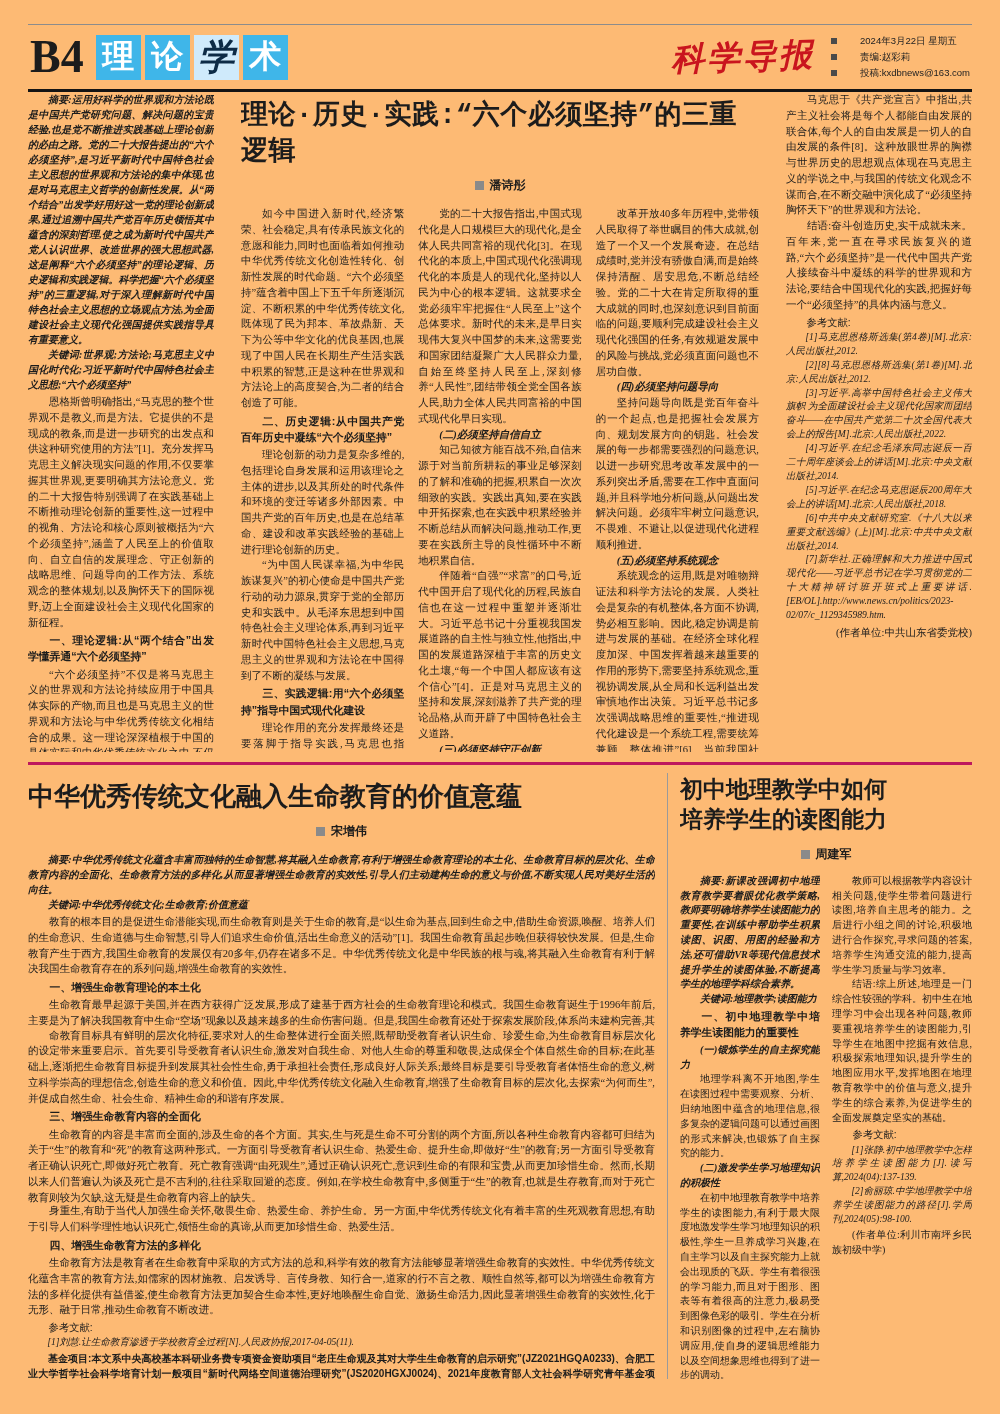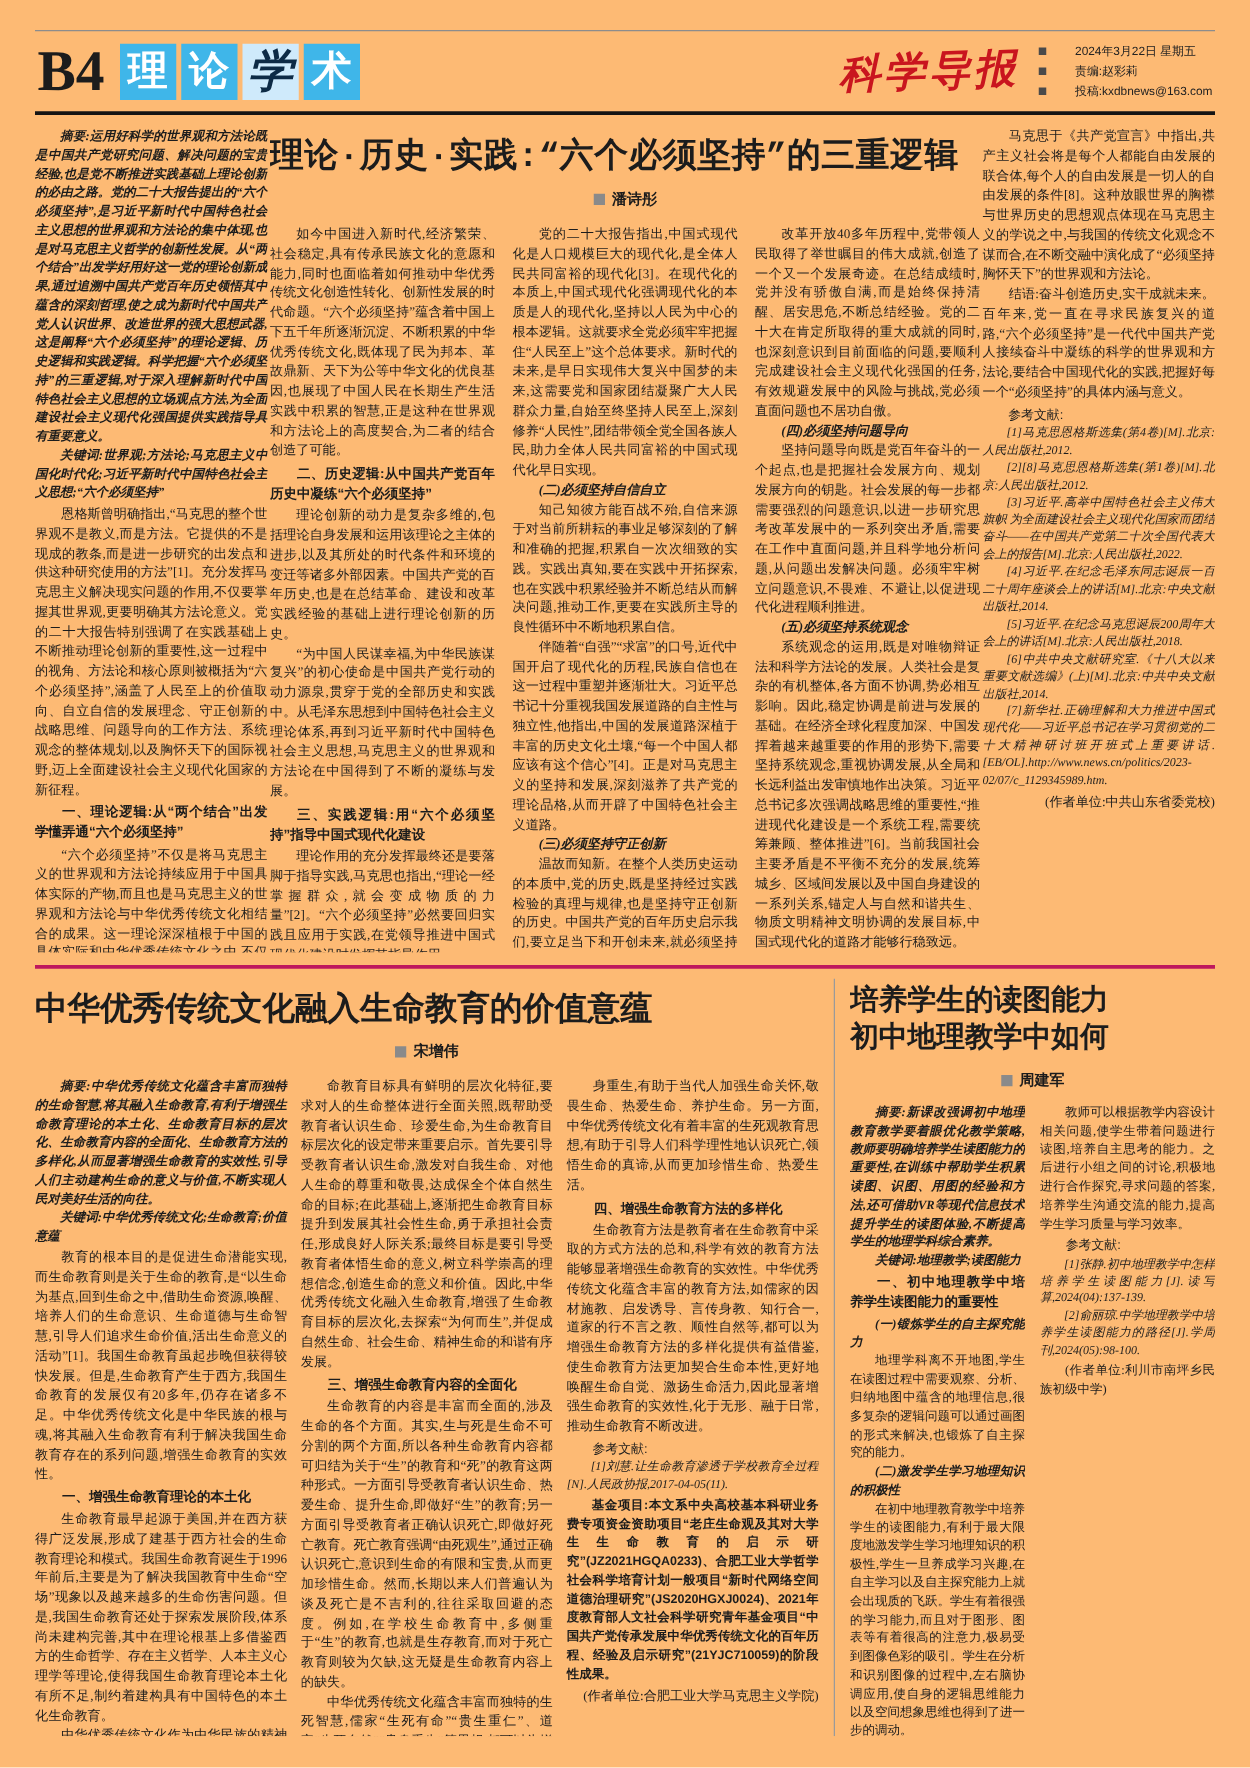--- a/index.html
+++ b/index.html
@@ -33,38 +33,38 @@
   .blk.abstract{font-style:italic;font-weight:bold;font-size:10px;text-indent:2em;}
   .blk.kw{font-style:italic;font-weight:bold;font-size:10px;text-indent:2em;margin-bottom:2px;}
   .blk.refs-label{font-weight:normal;font-family:"Liberation Sans",sans-serif;
                   font-size:10.3px;text-indent:2em;margin-top:2px;}
   .blk.ref{font-style:italic;font-size:9.6px;line-height:1.45;text-indent:2em;}
   .blk.fund{font-weight:bold;font-family:"Liberation Sans",sans-serif;font-size:10px;
             text-indent:2em;margin-top:2px;}
   .blk.author{text-align:right;margin-top:3px;}
   .blk.author-indent{text-indent:2em;margin-top:2px;}
   
-  .top-article{margin-top:10px;height:660px;display:grid;
-               grid-template-columns:186px 1fr 186px;column-gap:2px;overflow:hidden;}
+  .top-article{height:660px;display:grid;
+               grid-template-columns:186px 1fr 186px;column-gap:27px;overflow:hidden;}
   .mid{display:flex;flex-direction:column;overflow:hidden;}
   .head{font-weight:bold;text-align:left;font-family:Liberation Mono, monospace;margin:0;}
   .top-article .head{font-size:27px;letter-spacing:0.5px;margin-top:4px;}
   .byline{display:flex;justify-content:center;align-items:center;gap:6px;
           font-size:12px;font-weight:bold;font-family:"Liberation Sans",sans-serif;
           margin:9px 0 10px;text-align:center;}
   .bsq{width:9px;height:9px;background:#8a8a8a;display:inline-block;flex:0 0 auto;}
   .mid-cols{flex:1;display:grid;grid-template-columns:repeat(3,1fr);column-gap:14px;
             overflow:hidden;margin-top:2px;}
   
   .bottom{border-top:3px solid #be185d;margin-top:10px;padding-top:8px;height:606px;
           display:grid;grid-template-columns:1fr 1px 292px;column-gap:12px;overflow:hidden;}
   .vdivider{background:#9a9a9a;width:1px;height:100%;}
   .article-life{display:flex;flex-direction:column;overflow:hidden;}
   .article-life .head{font-size:26px;margin-top:6px;}
-  .life-cols{flex:1;display:grid;grid-template-columns:repeat(3,1fr);column-gap:11px;
+  .life-cols{flex:1;display:grid;grid-template-columns:repeat(1,1fr);column-gap:11px;
              overflow:hidden;margin-top:2px;}
   .article-geo{display:flex;flex-direction:column;overflow:hidden;}
   .article-geo .head{font-size:23px;line-height:1.3;margin-top:4px;}
   .geo-cols{flex:1;display:grid;grid-template-columns:repeat(2,1fr);column-gap:12px;
             overflow:hidden;margin-top:1px;}
   .article-geo .col{font-size:10px;line-height:1.48;}
 </style>
 </head>
 <body>
 
@@ -183,39 +183,40 @@
             <div class="blk refs-label">参考文献:</div>
             <div class="blk ref">[1]刘慧.让生命教育渗透于学校教育全过程[N].人民政协报,2017-04-05(11).</div>
             <div class="blk fund">基金项目:本文系中央高校基本科研业务费专项资金资助项目“老庄生命观及其对大学生生命教育的启示研究”(JZ2021HGQA0233)、合肥工业大学哲学社会科学培育计划一般项目“新时代网络空间道德治理研究”(JS2020HGXJ0024)、2021年度教育部人文社会科学研究青年基金项目“中国共产党传承发展中华优秀传统文化的百年历程、经验及启示研究”(21YJC710059)的阶段性成果。</div>
             <div class="blk author">(作者单位:合肥工业大学马克思主义学院)</div>
           </div>
       </div>
     </div>
     <div class="vdivider"></div>
     <div class="article-geo">
       <h1 class="head">
+        <div>初中地理教学中如何</div>
         <div>培养学生的读图能力</div>
-        <div>初中地理教学中如何</div>
       </h1>
       <div class="byline">
         <span class="bsq"></span>
         <span>周建军</span>
       </div>
       <div class="geo-cols">
         <div class="col">
             <div class="blk abstract">摘要:新课改强调初中地理教育教学要着眼优化教学策略,教师要明确培养学生读图能力的重要性,在训练中帮助学生积累读图、识图、用图的经验和方法,还可借助VR等现代信息技术提升学生的读图体验,不断提高学生的地理学科综合素养。</div>
             <div class="blk kw">关键词:地理教学;读图能力</div>
             <div class="blk h1">一、初中地理教学中培养学生读图能力的重要性</div>
             <div class="blk h2">(一)锻炼学生的自主探究能力</div>
             <div class="blk p">地理学科离不开地图,学生在读图过程中需要观察、分析、归纳地图中蕴含的地理信息,很多复杂的逻辑问题可以通过画图的形式来解决,也锻炼了自主探究的能力。</div>
             <div class="blk h2">(二)激发学生学习地理知识的积极性</div>
             <div class="blk p">在初中地理教育教学中培养学生的读图能力,有利于最大限度地激发学生学习地理知识的积极性,学生一旦养成学习兴趣,在自主学习以及自主探究能力上就会出现质的飞跃。学生有着很强的学习能力,而且对于图形、图表等有着很高的注意力,极易受到图像色彩的吸引。学生在分析和识别图像的过程中,左右脑协调应用,使自身的逻辑思维能力以及空间想象思维也得到了进一步的调动。</div>
           </div>
         <div class="col">
             <div class="blk p">教师可以根据教学内容设计相关问题,使学生带着问题进行读图,培养自主思考的能力。之后进行小组之间的讨论,积极地进行合作探究,寻求问题的答案,培养学生沟通交流的能力,提高学生学习质量与学习效率。</div>
+            <div class="blk concl">结语:综上所述,地理是一门综合性较强的学科。初中生在地理学习中会出现各种问题,教师要重视培养学生的读图能力,引导学生在地图中挖掘有效信息,积极探索地理知识,提升学生的地图应用水平,发挥地图在地理教育教学中的价值与意义,提升学生的综合素养,为促进学生的全面发展奠定坚实的基础。</div>
             <div class="blk refs-label">参考文献:</div>
             <div class="blk ref">[1]张静.初中地理教学中怎样培养学生读图能力[J].读写算,2024(04):137-139.</div>
             <div class="blk ref">[2]俞丽琼.中学地理教学中培养学生读图能力的路径[J].学周刊,2024(05):98-100.</div>
             <div class="blk author-indent">(作者单位:利川市南坪乡民族初级中学)</div>
           </div>
       </div>
     </div>
   </div>
 
 </div>

